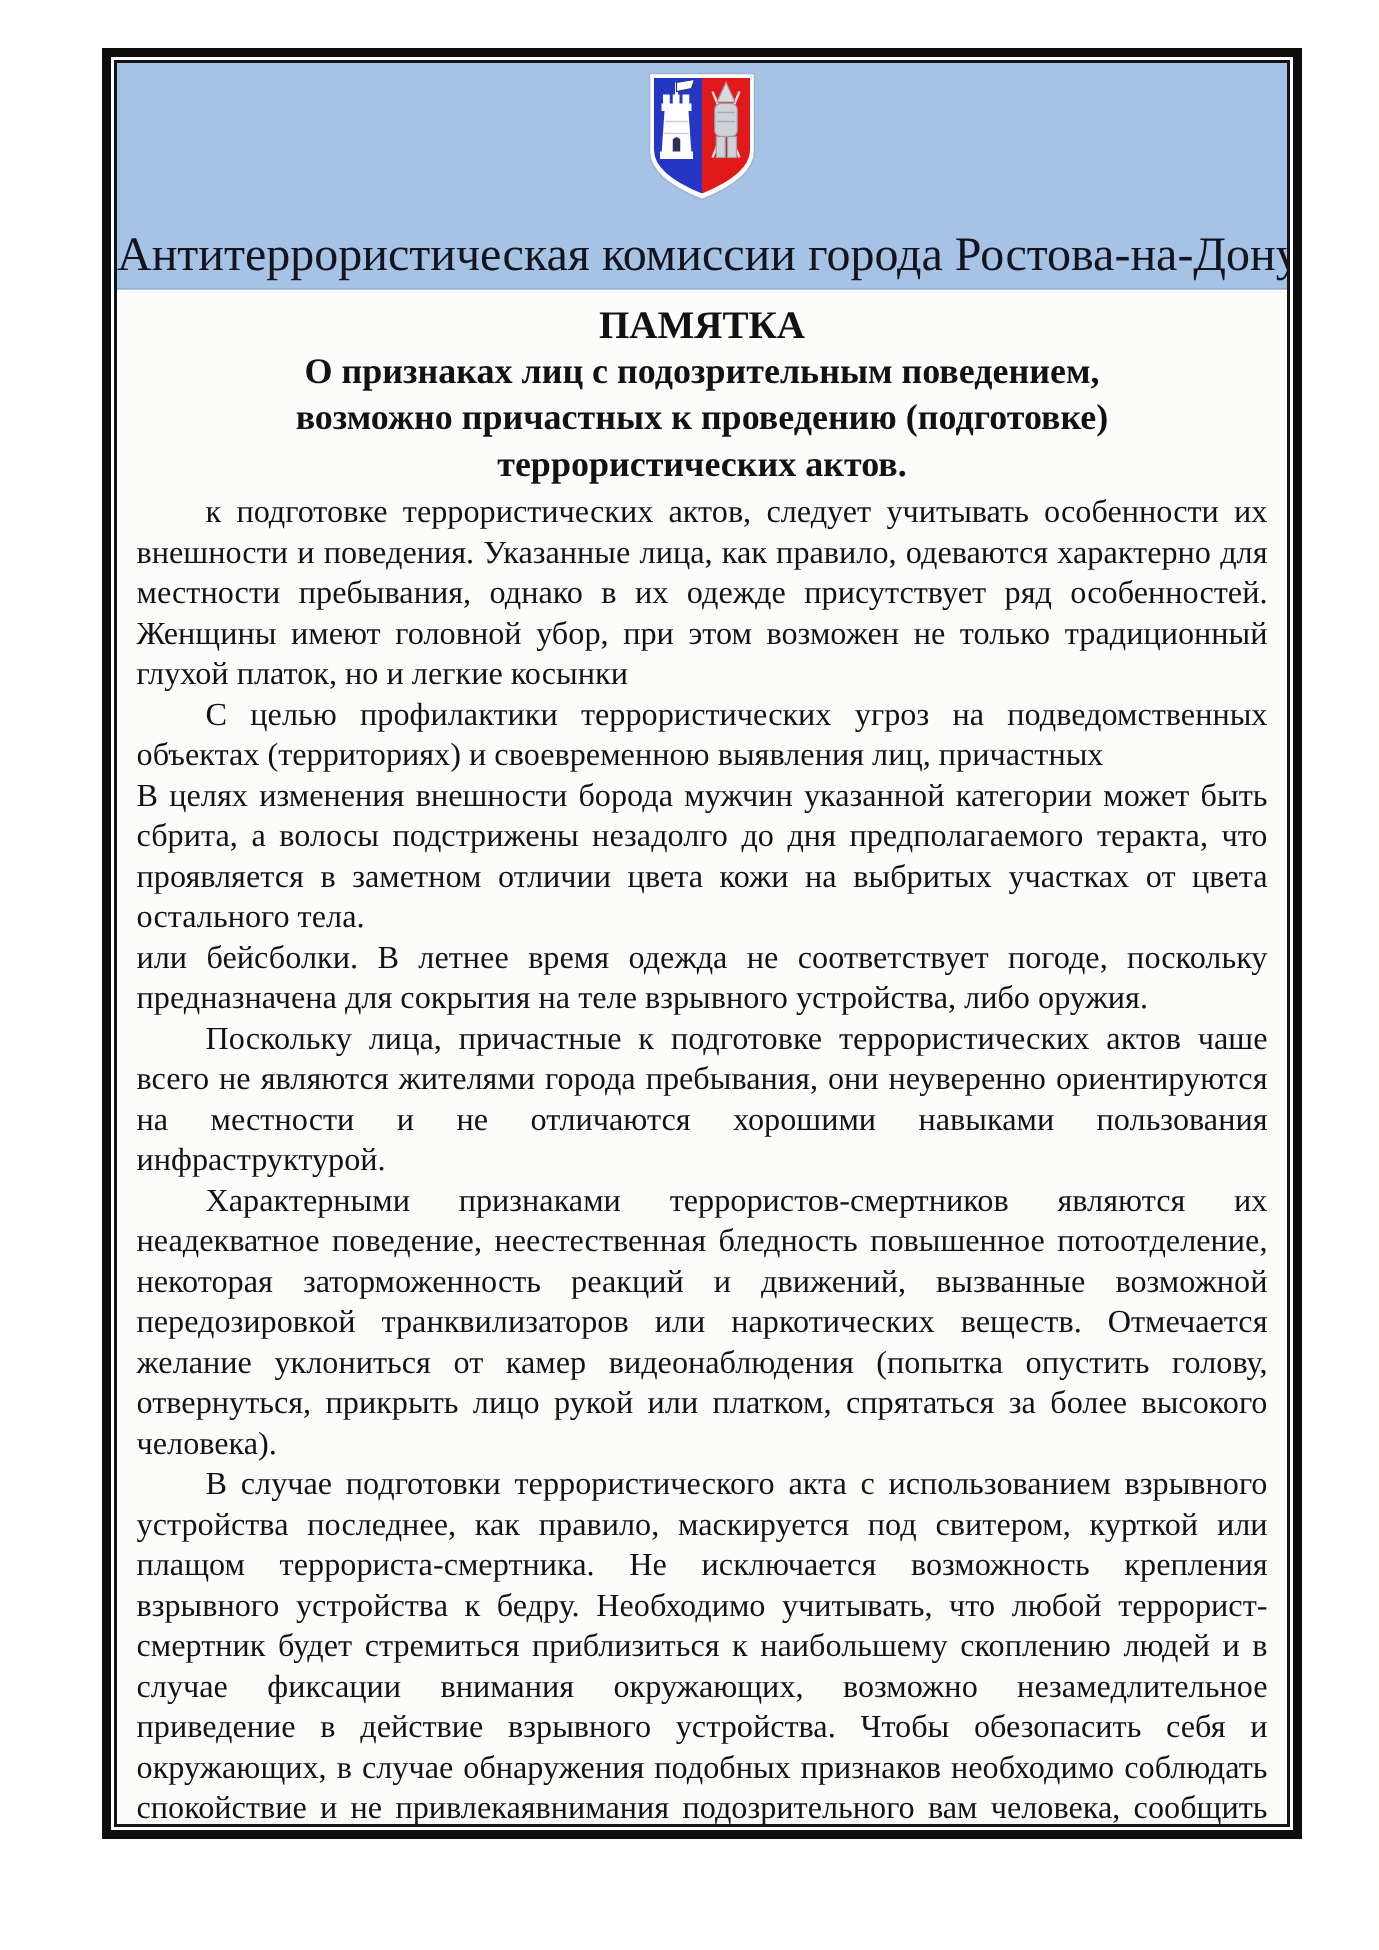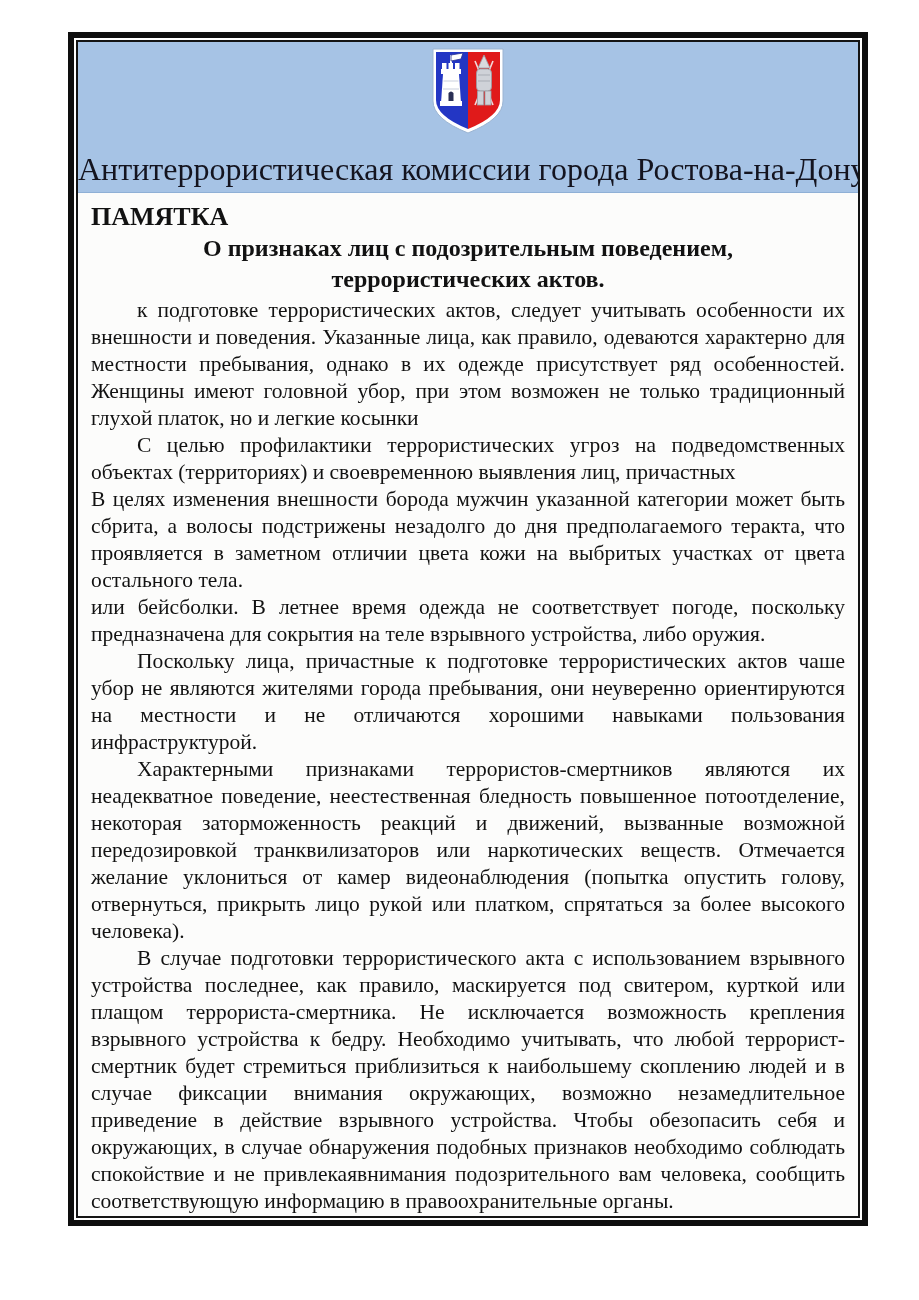--- a/index.html
+++ b/index.html
@@ -40,21 +40,21 @@
     font-size:32px;
     color:#14141f;
     white-space:nowrap;
     letter-spacing:0px;
   }
   .doc-body{
     padding:6px 13px 0 13px;
     color:#121212;
   }
   .memo-heading{
-    text-align:left;
+    text-align:center;
     font-weight:bold;
     font-size:26px;
     line-height:32px;
     margin:2px 0 0 0;
   }
   .memo-subtitle{
     text-align:center;
     font-weight:bold;
     font-size:24px;
     line-height:31px;
@@ -110,25 +110,26 @@
           </g>
         </svg>
       </span>
       <div class="header-title">Антитеррористическая комиссии города Ростова-на-Дону</div>
     </div>
 
     <div class="doc-body">
       <div class="memo-heading">ПАМЯТКА</div>
       <div class="memo-subtitle">
         <div>О признаках лиц с подозрительным поведением,</div>
+        <div>возможно причастных к проведению (подготовке)</div>
         <div>террористических актов.</div>
       </div>
       <p class="para indent">к подготовке террористических актов, следует учитывать особенности их внешности и поведения. Указанные лица, как правило, одеваются характерно для местности пребывания, однако в их одежде присутствует ряд особенностей. Женщины имеют головной убор, при этом возможен не только традиционный глухой платок, но и легкие косынки</p>
       <p class="para indent">С целью профилактики террористических угроз на подведомственных объектах (территориях) и своевременною выявления лиц, причастных</p>
       <p class="para">В целях изменения внешности борода мужчин указанной категории может быть сбрита, а волосы подстрижены незадолго до дня предполагаемого теракта, что проявляется в заметном отличии цвета кожи на выбритых участках от цвета остального тела.</p>
       <p class="para">или бейсболки. В летнее время одежда не соответствует погоде, поскольку предназначена для сокрытия на теле взрывного устройства, либо оружия.</p>
-      <p class="para indent">Поскольку лица, причастные к подготовке террористических актов чаше убор не являются жителями города пребывания, они неуверенно ориентируются на местности и не отличаются хорошими навыками пользования инфраструктурой.</p>
+      <p class="para indent">Поскольку лица, причастные к подготовке террористических актов чаше всего не являются жителями города пребывания, они неуверенно ориентируются на местности и не отличаются хорошими навыками пользования инфраструктурой.</p>
       <p class="para indent">Характерными признаками террористов-смертников являются их неадекватное поведение, неестественная бледность повышенное потоотделение, некоторая заторможенность реакций и движений, вызванные возможной передозировкой транквилизаторов или наркотических веществ. Отмечается желание уклониться от камер видеонаблюдения (попытка опустить голову, отвернуться, прикрыть лицо рукой или платком, спрятаться за более высокого человека).</p>
       <p class="para indent">В случае подготовки террористического акта с использованием взрывного устройства последнее, как правило, маскируется под свитером, курткой или плащом террориста-смертника. Не исключается возможность крепления взрывного устройства к бедру. Необходимо учитывать, что любой террорист-смертник будет стремиться приблизиться к наибольшему скоплению людей и в случае фиксации внимания окружающих, возможно незамедлительное приведение в действие взрывного устройства. Чтобы обезопасить себя и окружающих, в случае обнаружения подобных признаков необходимо соблюдать спокойствие и не привлекаявнимания подозрительного вам человека, сообщить соответствующую информацию в правоохранительные органы.</p>
     </div>
 
   </div>
 </div>
 
 </body></html>

